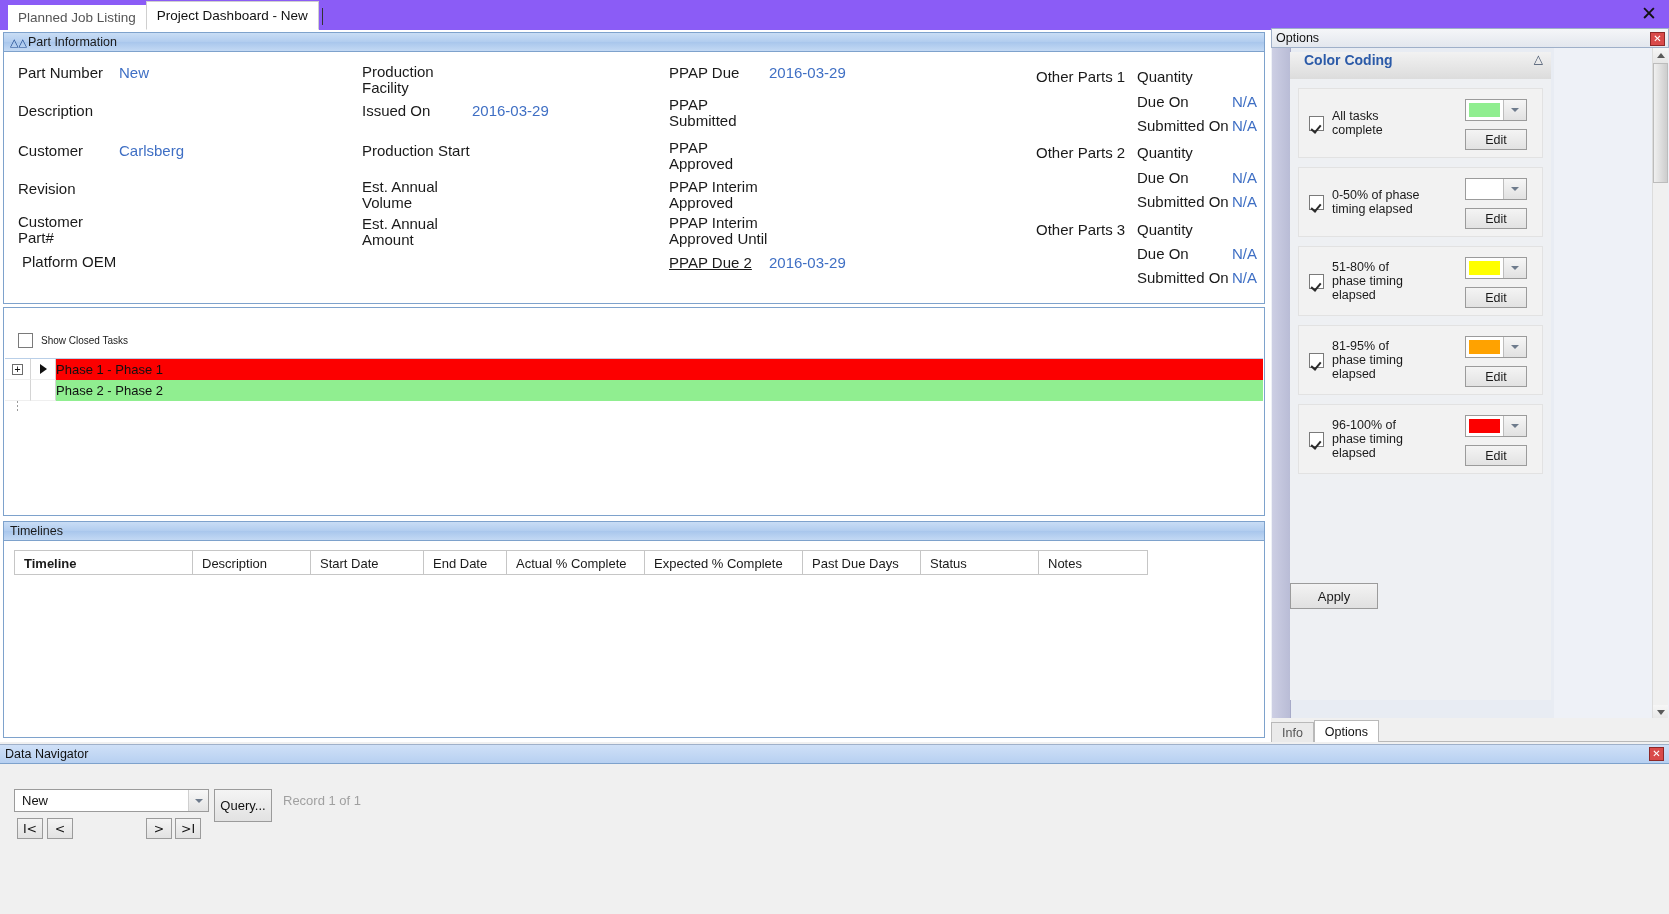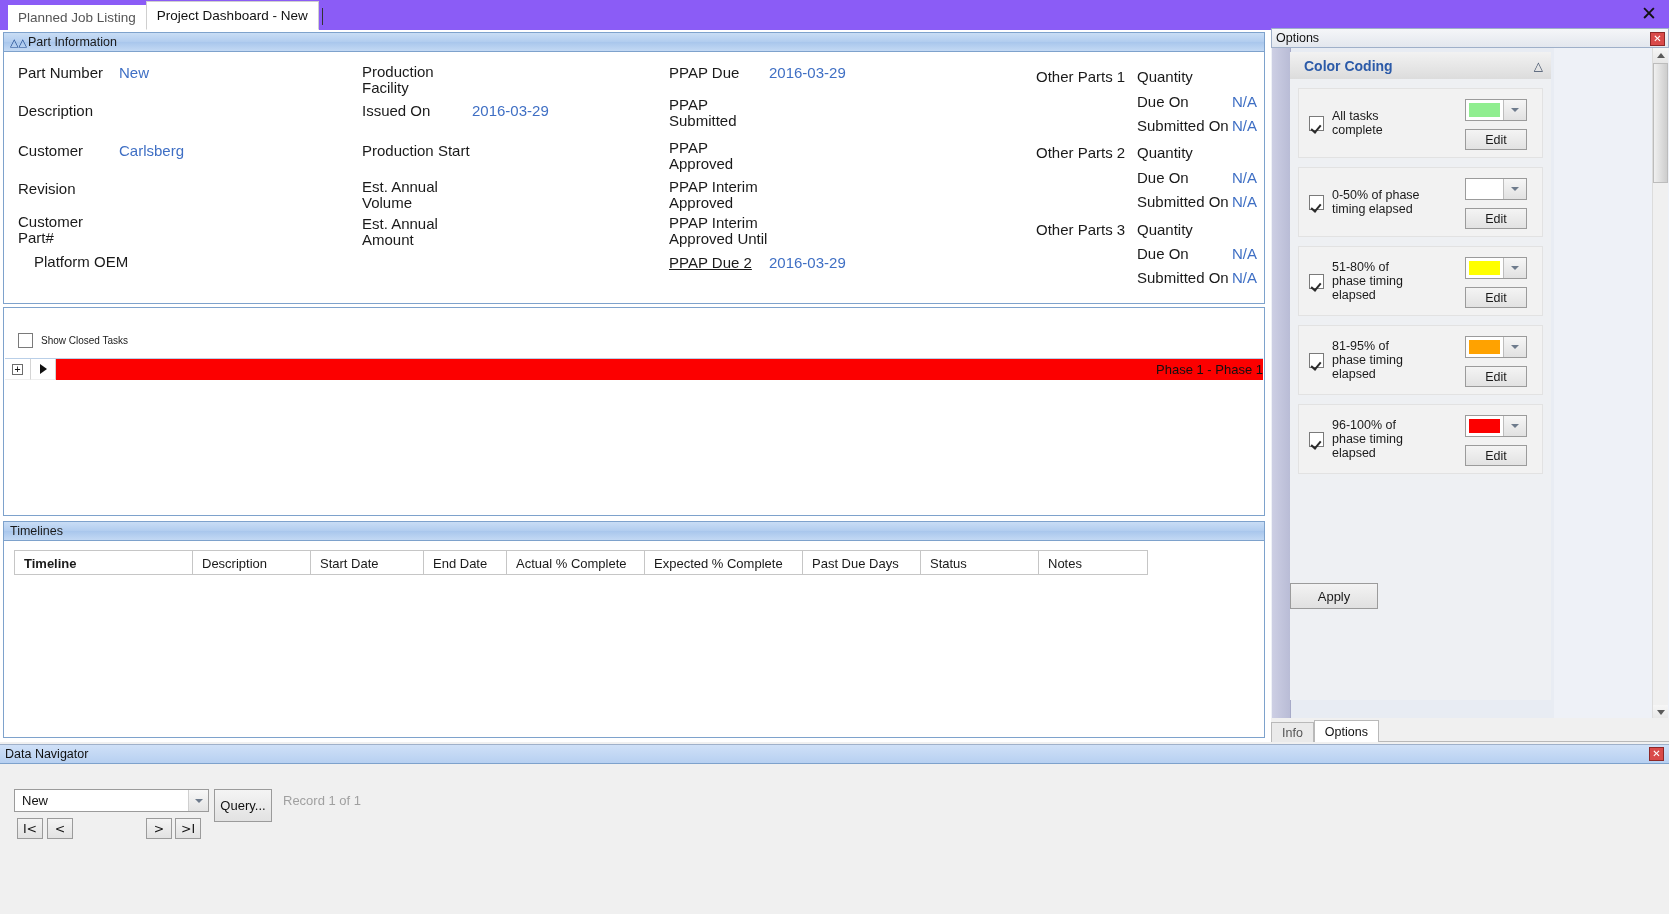--- a/index.html
+++ b/index.html
@@ -54,21 +54,21 @@
   .chkrow span{font-size:10px;}
   .taskgrid{position:absolute;left:1px;top:31px;right:1px;bottom:1px;background:#ffffff;border-top:1px solid #b9cfe8;}
   .trow{position:relative;height:21px;display:flex;align-items:stretch;}
   .tcell-exp{width:25px;border-right:1px solid #d4d4d4;border-bottom:1px solid #efefef;background:#fff;
              display:flex;align-items:center;justify-content:center;}
   .plusbox{width:11px;height:11px;border:1px solid #6c6c6c;background:#fff;font-size:10px;line-height:9px;
            text-align:center;color:#111;font-family:"DejaVu Sans Mono",monospace;box-sizing:border-box;}
   .tcell-ind{width:24px;border-right:1px solid #d4d4d4;border-bottom:1px solid #efefef;background:#fff;
              display:flex;align-items:center;justify-content:center;}
   .arrow-r{width:0;height:0;border-left:7px solid #111;border-top:5px solid transparent;border-bottom:5px solid transparent;}
-  .tbar{flex:1;display:flex;align-items:center;justify-content:flex-end;font-size:13px;color:#111;}
+  .tbar{flex:1;display:flex;align-items:center;justify-content:flex-start;font-size:13px;color:#111;}
   .dashline{position:absolute;left:12px;top:21px;width:1px;height:12px;
             background:repeating-linear-gradient(to bottom,#9a9a9a 0 2px,transparent 2px 4px);}
 
   
   #grp-timelines{top:491px;width:1262px;height:217px;}
   .tlhead{position:absolute;left:10px;top:9px;right:10px;height:25px;display:flex;}
   .tlhead .th{height:25px;line-height:25px;background:#ffffff;border:1px solid #c6c6c6;
     border-right:none;box-sizing:border-box;padding-left:9px;font-size:13px;color:#1a1a1a;white-space:nowrap;overflow:hidden;}
   .tlhead .th:last-child{border-right:1px solid #c6c6c6;}
 
@@ -79,21 +79,21 @@
              border:1px solid #9fb0c9;box-sizing:border-box;display:flex;align-items:center;
              font-size:12.5px;padding-left:4px;color:#111;}
   .opt-close{position:absolute;right:3px;top:3px;width:15px;height:14px;background:#d94a4a;
              border:1px solid #8e2727;color:#fff;font-size:10px;line-height:12px;text-align:center;
              font-family:"DejaVu Sans",sans-serif;box-sizing:border-box;}
   .opt-body{position:absolute;left:1px;top:20px;width:282px;height:672px;background:#e8ecf3;
             border-left:1px solid #9fb0c9;box-sizing:border-box;}
   .purplebar{position:absolute;left:1px;top:20px;width:18px;height:672px;
              background:linear-gradient(to right,#cdcfe4,#b9bcd6);border-right:1px solid #a7aac8;}
   .cc-hd{position:absolute;left:19px;top:24px;width:261px;height:27px;
-         background:linear-gradient(to bottom,#f2f2f2,#dcdcdc);display:flex;align-items:center;
+         background:linear-gradient(to bottom,#f2f2f2,#dcdcdc);display:flex;align-items:flex-start;
          justify-content:space-between;padding:0 8px 0 14px;box-sizing:border-box;}
   .cc-hd .t{font-size:14px;font-weight:bold;color:#2b5aa8;}
   .cc-hd .c{font-size:12px;color:#3a4a63;font-family:"DejaVu Sans",sans-serif;}
   .cc-list{position:absolute;left:19px;top:51px;width:261px;height:621px;background:#eef0f3;}
   .cc-item{position:relative;margin:9px 8px 0 8px;height:70px;background:#f2f2f2;border:1px solid #e2e2e2;
            box-sizing:border-box;}
   .cc-item .row{position:absolute;left:10px;top:0;bottom:0;display:flex;align-items:center;gap:8px;width:150px;}
   .cc-item .lab{font-size:12.5px;line-height:14px;color:#1a1a1a;}
   .cc-swatchwrap{position:absolute;right:15px;top:10px;display:flex;width:62px;height:22px;
                  border:1px solid #9b9b9b;background:#fff;box-sizing:border-box;}
@@ -180,21 +180,21 @@
         <div class="pi val" style="left:115px;top:13px;">New</div>
         <div class="pi lbl" style="left:14px;top:51px;">Description</div>
         <div class="pi val" style="left:115px;top:51px;"></div>
         <div class="pi lbl" style="left:14px;top:91px;">Customer</div>
         <div class="pi val" style="left:115px;top:91px;">Carlsberg</div>
         <div class="pi lbl" style="left:14px;top:129px;">Revision</div>
         <div class="pi val" style="left:115px;top:129px;"></div>
         <div class="pi lbl" style="left:14px;top:162px;">Customer
 Part#</div>
         <div class="pi val" style="left:115px;top:162px;"></div>
-        <div class="pi lbl" style="left:30px;top:202px;text-align:right;">Platform OEM</div>
+        <div class="pi lbl" style="left:18px;top:202px;text-align:right;">Platform OEM</div>
         <div class="pi val" style="left:115px;top:202px;"></div>
 
         <div class="pi lbl" style="left:358px;top:12px;">Production
 Facility</div>
         <div class="pi val" style="left:468px;top:12px;"></div>
         <div class="pi lbl" style="left:358px;top:51px;">Issued On</div>
         <div class="pi val" style="left:468px;top:51px;">2016-03-29</div>
         <div class="pi lbl" style="left:358px;top:91px;">Production Start</div>
         <div class="pi val" style="left:468px;top:91px;"></div>
         <div class="pi lbl" style="left:358px;top:127px;">Est. Annual
@@ -259,20 +259,29 @@
             <div class="tcell-exp">
               <span class="plusbox">+</span>
             </div>
             <div class="tcell-ind">
               <span class="arrow-r"></span>
             </div>
             <div class="tbar" style="background:#fc0000;">
               <span>Phase 1 - Phase 1</span>
             </div>
           </div>
+          <div class="trow">
+            <div class="tcell-exp">
+              <span class="dashline"></span>
+            </div>
+            <div class="tcell-ind"></div>
+            <div class="tbar" style="background:#90ee90;">
+              <span>Phase 2 - Phase 2</span>
+            </div>
+          </div>
         </div>
       </div>
     </div>
 
     <div class="grp" id="grp-timelines">
       <div class="grp-hd">
         <span>Timelines</span>
       </div>
       <div class="grp-body">
         <div class="tlhead">

